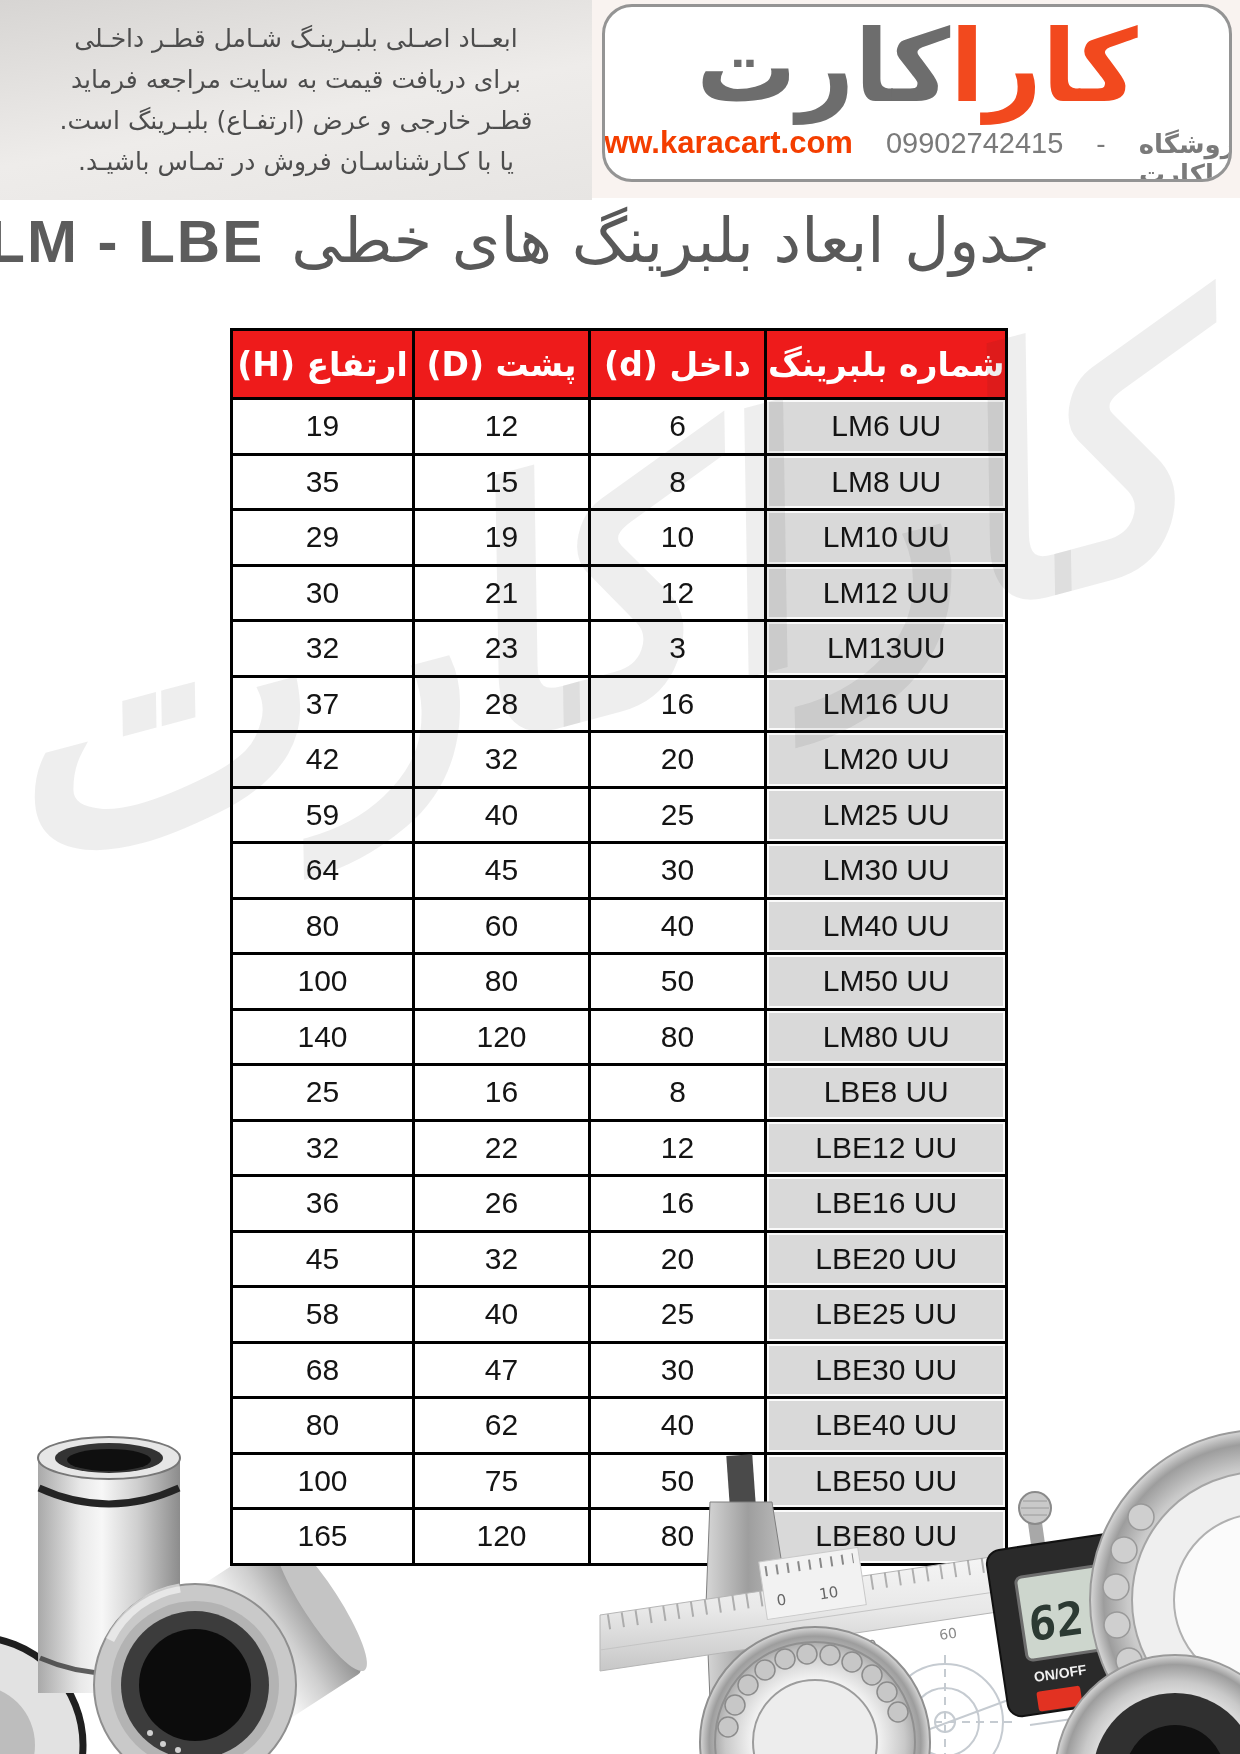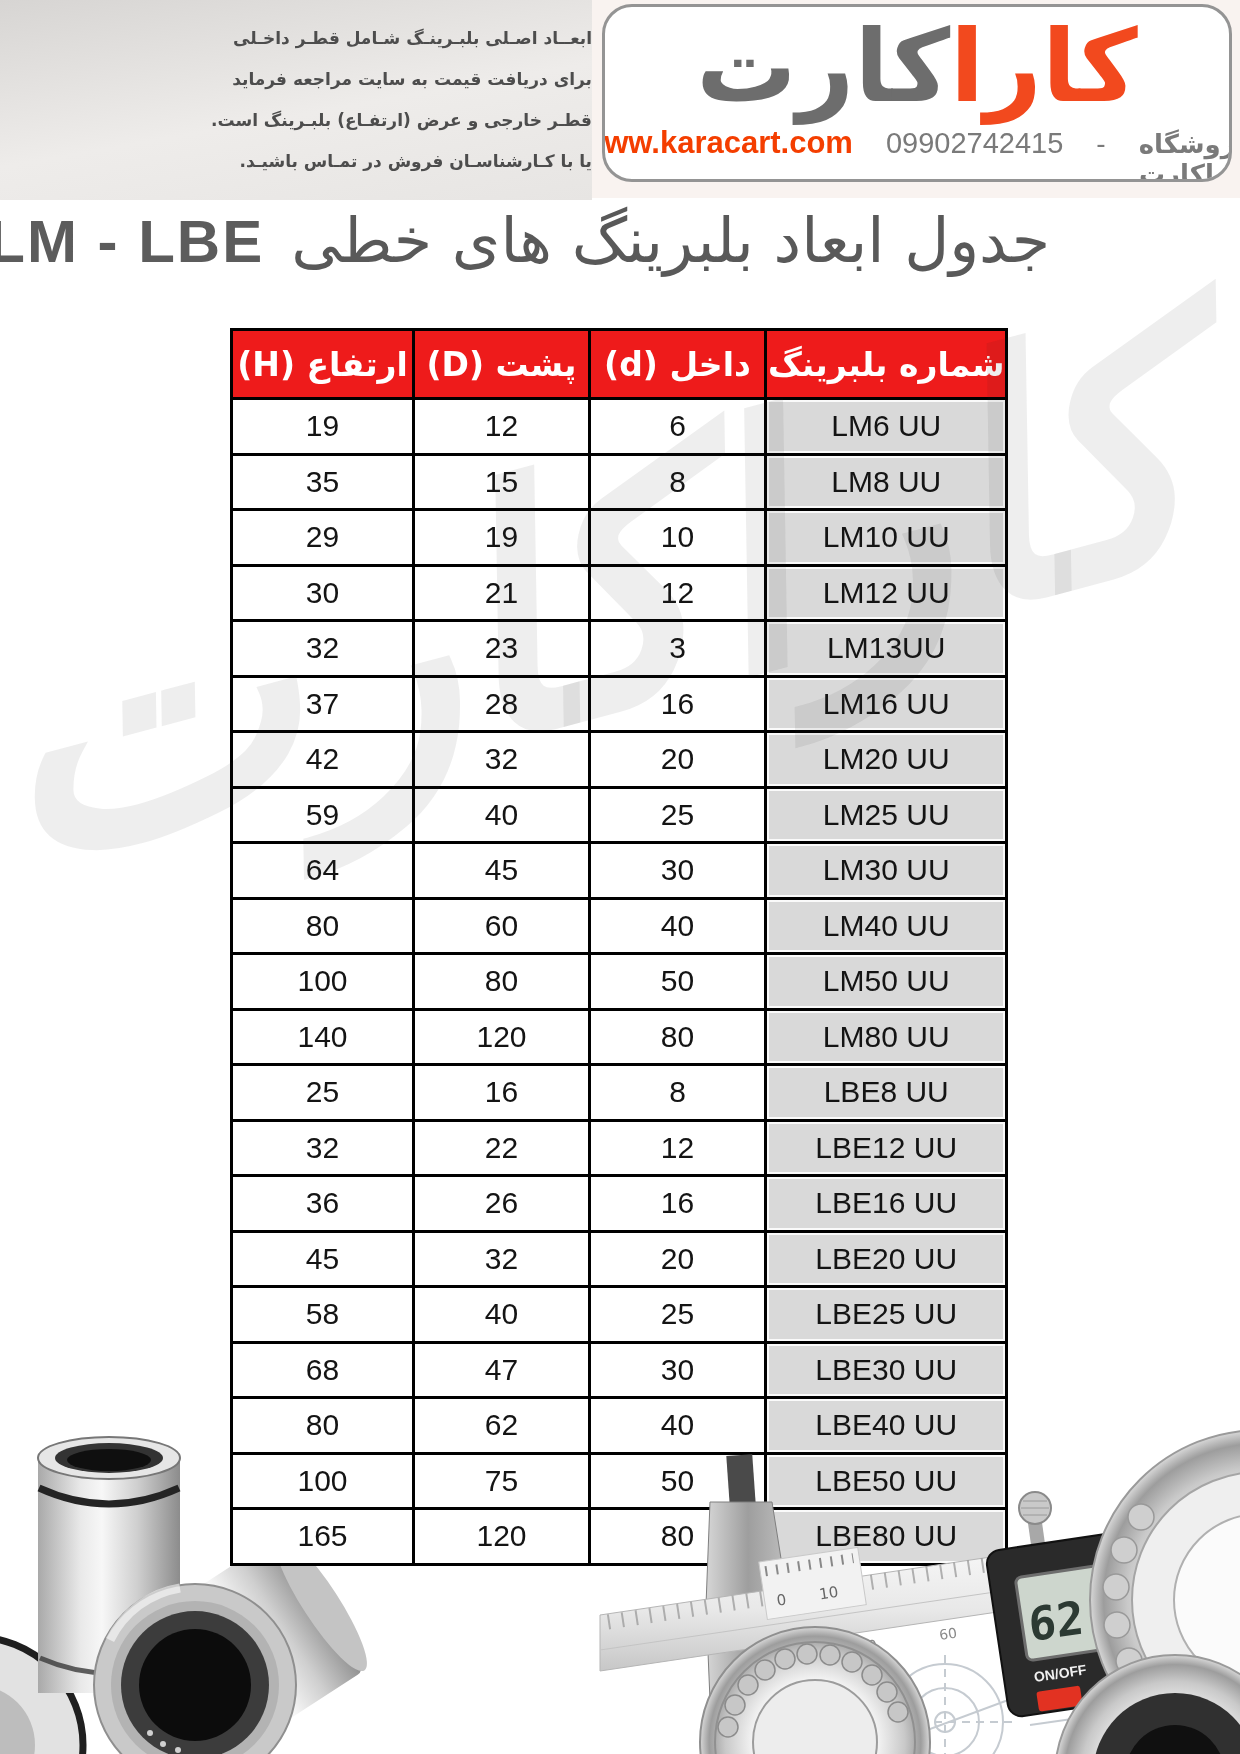--- a/index.html
+++ b/index.html
@@ -3,21 +3,21 @@
 <meta charset="utf-8">
 <style>
   html,body{margin:0;padding:0;background:#9a9a9a;}
   .page{position:relative;width:1240px;height:1754px;margin:0 auto;background:#ffffff;
         overflow:hidden;font-family:"DejaVu Sans",sans-serif;}
 
   
   .info-block{position:absolute;left:0;top:0;width:592px;height:200px;box-sizing:border-box;
     background:linear-gradient(170deg,#d7d5d3 0%,#eeecea 55%,#e7e5e3 100%);
     direction:rtl;text-align:center;padding-top:18px;}
-  .info-line{font-size:17px;line-height:41px;color:#4d4d4d;font-weight:bold;text-align:right;}
+  .info-line{font-size:25px;line-height:41px;color:#4d4d4d;font-weight:normal;}
 
   
   .warm-strip{position:absolute;left:592px;top:0;width:648px;height:198px;background:#f9f3f0;}
 
   
   .logo-box{position:absolute;left:602px;top:4px;width:630px;height:178px;box-sizing:border-box;
     background:#fff;border:3px solid #949494;border-radius:30px;text-align:center;overflow:hidden;}
   .logo-text{direction:rtl;font-weight:bold;font-size:100px;line-height:112px;margin-top:4px;white-space:nowrap;}
   .logo-first{color:var(--logo_orange);text-align:right;}
   .logo-second{color:#6d6d6d;}

